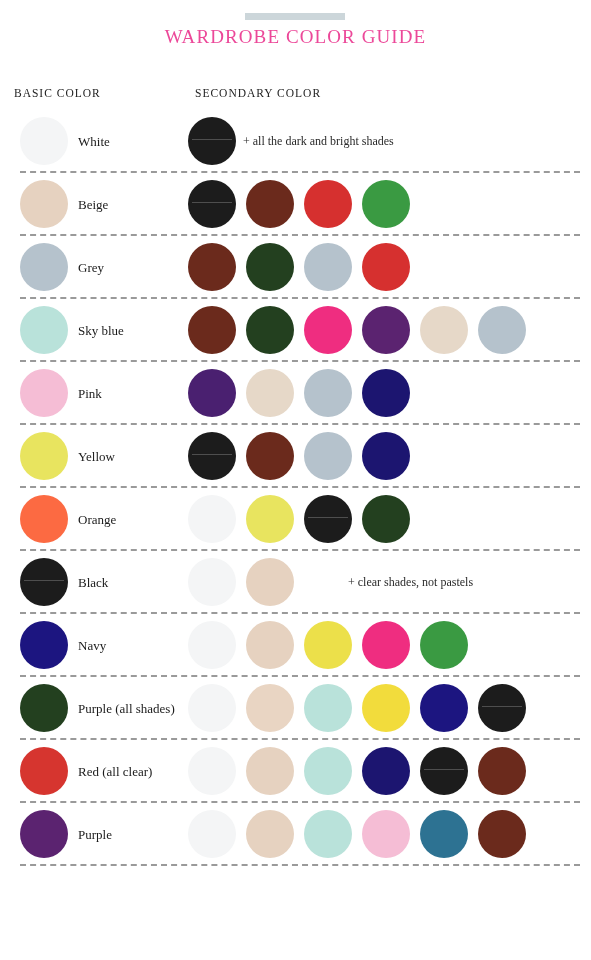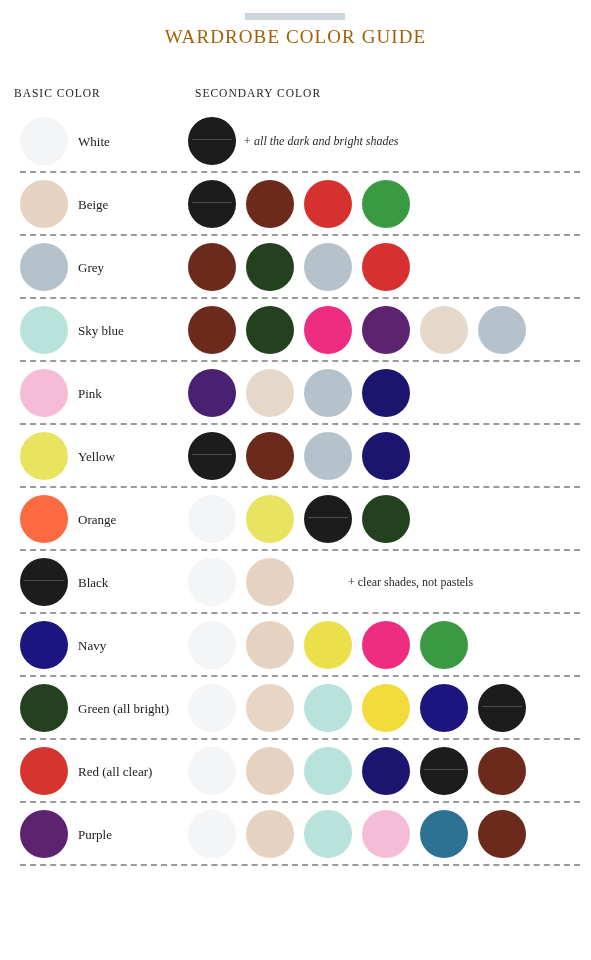--- a/index.html
+++ b/index.html
@@ -14,21 +14,21 @@
   .accent-bar{
     position:absolute;left:245px;top:13px;width:100px;height:7px;
     background:#ccd6da;
   }
   .page-title{
     position:absolute;left:0;top:26px;width:591px;
     text-align:center;
     font-family:"Liberation Serif",serif;
     font-size:19px;
     letter-spacing:1.1px;
-    color:#a16207;
+    color:#ec4899;
     font-weight:400;
   }
   .col-headers{
     position:absolute;top:87px;left:0;width:496px;height:16px;
   }
   .col-head{
     position:absolute;
     font-family:"Liberation Serif",serif;
     font-size:11.5px;
     letter-spacing:1.0px;
@@ -92,21 +92,21 @@
 <div class="col-headers">
   <div class="col-head basic">BASIC COLOR</div>
   <div class="col-head secondary">SECONDARY COLOR</div>
 </div>
 
 <div class="rows" id="rows-container">
     <div class="row">
       <div class="swatch basic-swatch" style="background: rgb(244, 245, 246); left: 20px;"></div>
       <div class="row-label">White</div>
       <div class="swatch sec-swatch has-line" style="background: rgb(28, 28, 28); left: 188px;"></div>
-      <div class="note" style="left: 243px; font-style: italic;">+ all the dark and bright shades</div>
+      <div class="note" style="left: 243px;">+ all the dark and bright shades</div>
       <div class="divider"></div>
     </div>
     <div class="row">
       <div class="swatch basic-swatch" style="background: rgb(230, 210, 192); left: 20px;"></div>
       <div class="row-label">Beige</div>
       <div class="swatch sec-swatch has-line" style="background: rgb(28, 28, 28); left: 188px;"></div>
       <div class="swatch sec-swatch" style="background: rgb(107, 42, 28); left: 246px;"></div>
       <div class="swatch sec-swatch" style="background: rgb(214, 48, 47); left: 304px;"></div>
       <div class="swatch sec-swatch" style="background: rgb(58, 154, 66); left: 362px;"></div>
       <div class="divider"></div>
@@ -171,21 +171,21 @@
       <div class="row-label">Navy</div>
       <div class="swatch sec-swatch" style="background: rgb(244, 245, 246); left: 188px;"></div>
       <div class="swatch sec-swatch" style="background: rgb(230, 210, 192); left: 246px;"></div>
       <div class="swatch sec-swatch" style="background: rgb(236, 224, 74); left: 304px;"></div>
       <div class="swatch sec-swatch" style="background: rgb(239, 45, 128); left: 362px;"></div>
       <div class="swatch sec-swatch" style="background: rgb(58, 154, 66); left: 420px;"></div>
       <div class="divider"></div>
     </div>
     <div class="row">
       <div class="swatch basic-swatch" style="background: rgb(35, 64, 31); left: 20px;"></div>
-      <div class="row-label">Green (all bright)</div>
+      <div class="row-label">Purple (all shades)</div>
       <div class="swatch sec-swatch" style="background: rgb(244, 245, 246); left: 188px;"></div>
       <div class="swatch sec-swatch" style="background: rgb(233, 213, 195); left: 246px;"></div>
       <div class="swatch sec-swatch" style="background: rgb(185, 226, 218); left: 304px;"></div>
       <div class="swatch sec-swatch" style="background: rgb(242, 220, 60); left: 362px;"></div>
       <div class="swatch sec-swatch" style="background: rgb(28, 21, 128); left: 420px;"></div>
       <div class="swatch sec-swatch has-line" style="background: rgb(28, 28, 28); left: 478px;"></div>
       <div class="divider"></div>
     </div>
     <div class="row">
       <div class="swatch basic-swatch" style="background: rgb(214, 53, 47); left: 20px;"></div>

